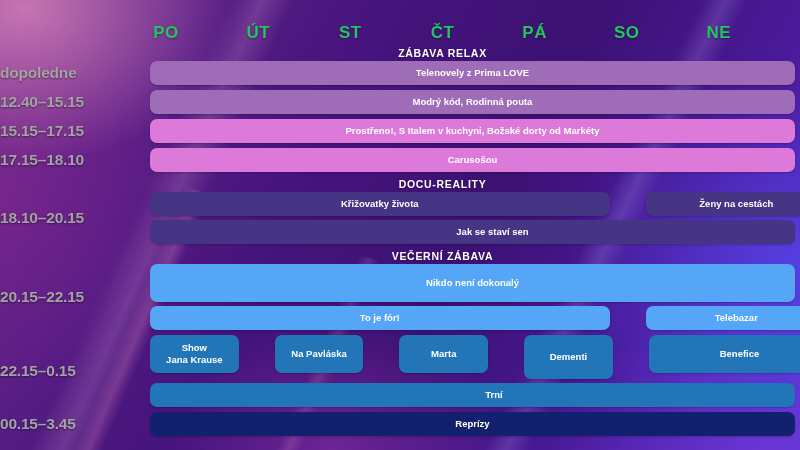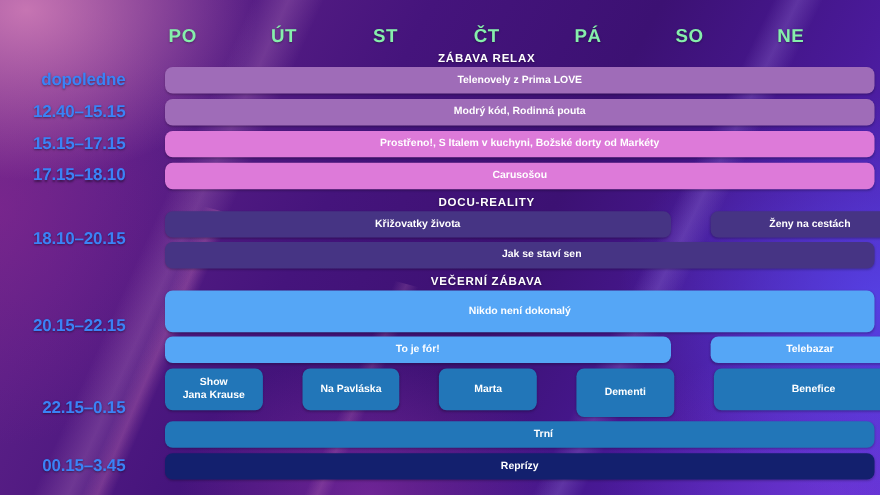--- a/index.html
+++ b/index.html
@@ -66,21 +66,21 @@
   
   #dayheader {
     position: absolute;
     left: 120px; top: 20px;
     width: 645px; height: 26px;
     display: flex;
   }
   .day {
     flex: 1 1 0;
     text-align: center;
-    color: #86efac;
+    color: #22c55e;
     font-size: 17px;
     font-weight: bold;
     letter-spacing: 0.5px;
     line-height: 26px;
     text-shadow: 0 1px 2px rgba(0,0,0,0.35);
   }
 
   
   #grid {
     position: absolute;
@@ -104,22 +104,22 @@
   .band {
     position: relative;
     display: flex;
     align-items: center;
     min-height: 24px;
   }
 
   .timelabel {
     width: 118px;
     flex: 0 0 118px;
-    text-align: right;
-    color: #3b82f6;
+    text-align: left;
+    color: #a3a3a3;
     font-size: 15.5px;
     font-weight: bold;
     letter-spacing: -0.2px;
     text-shadow: 0 1px 2px rgba(0,0,0,0.45);
     padding-right: 4px;
   }
 
   .rows {
     flex: 1 1 auto;
     width: 645px;

